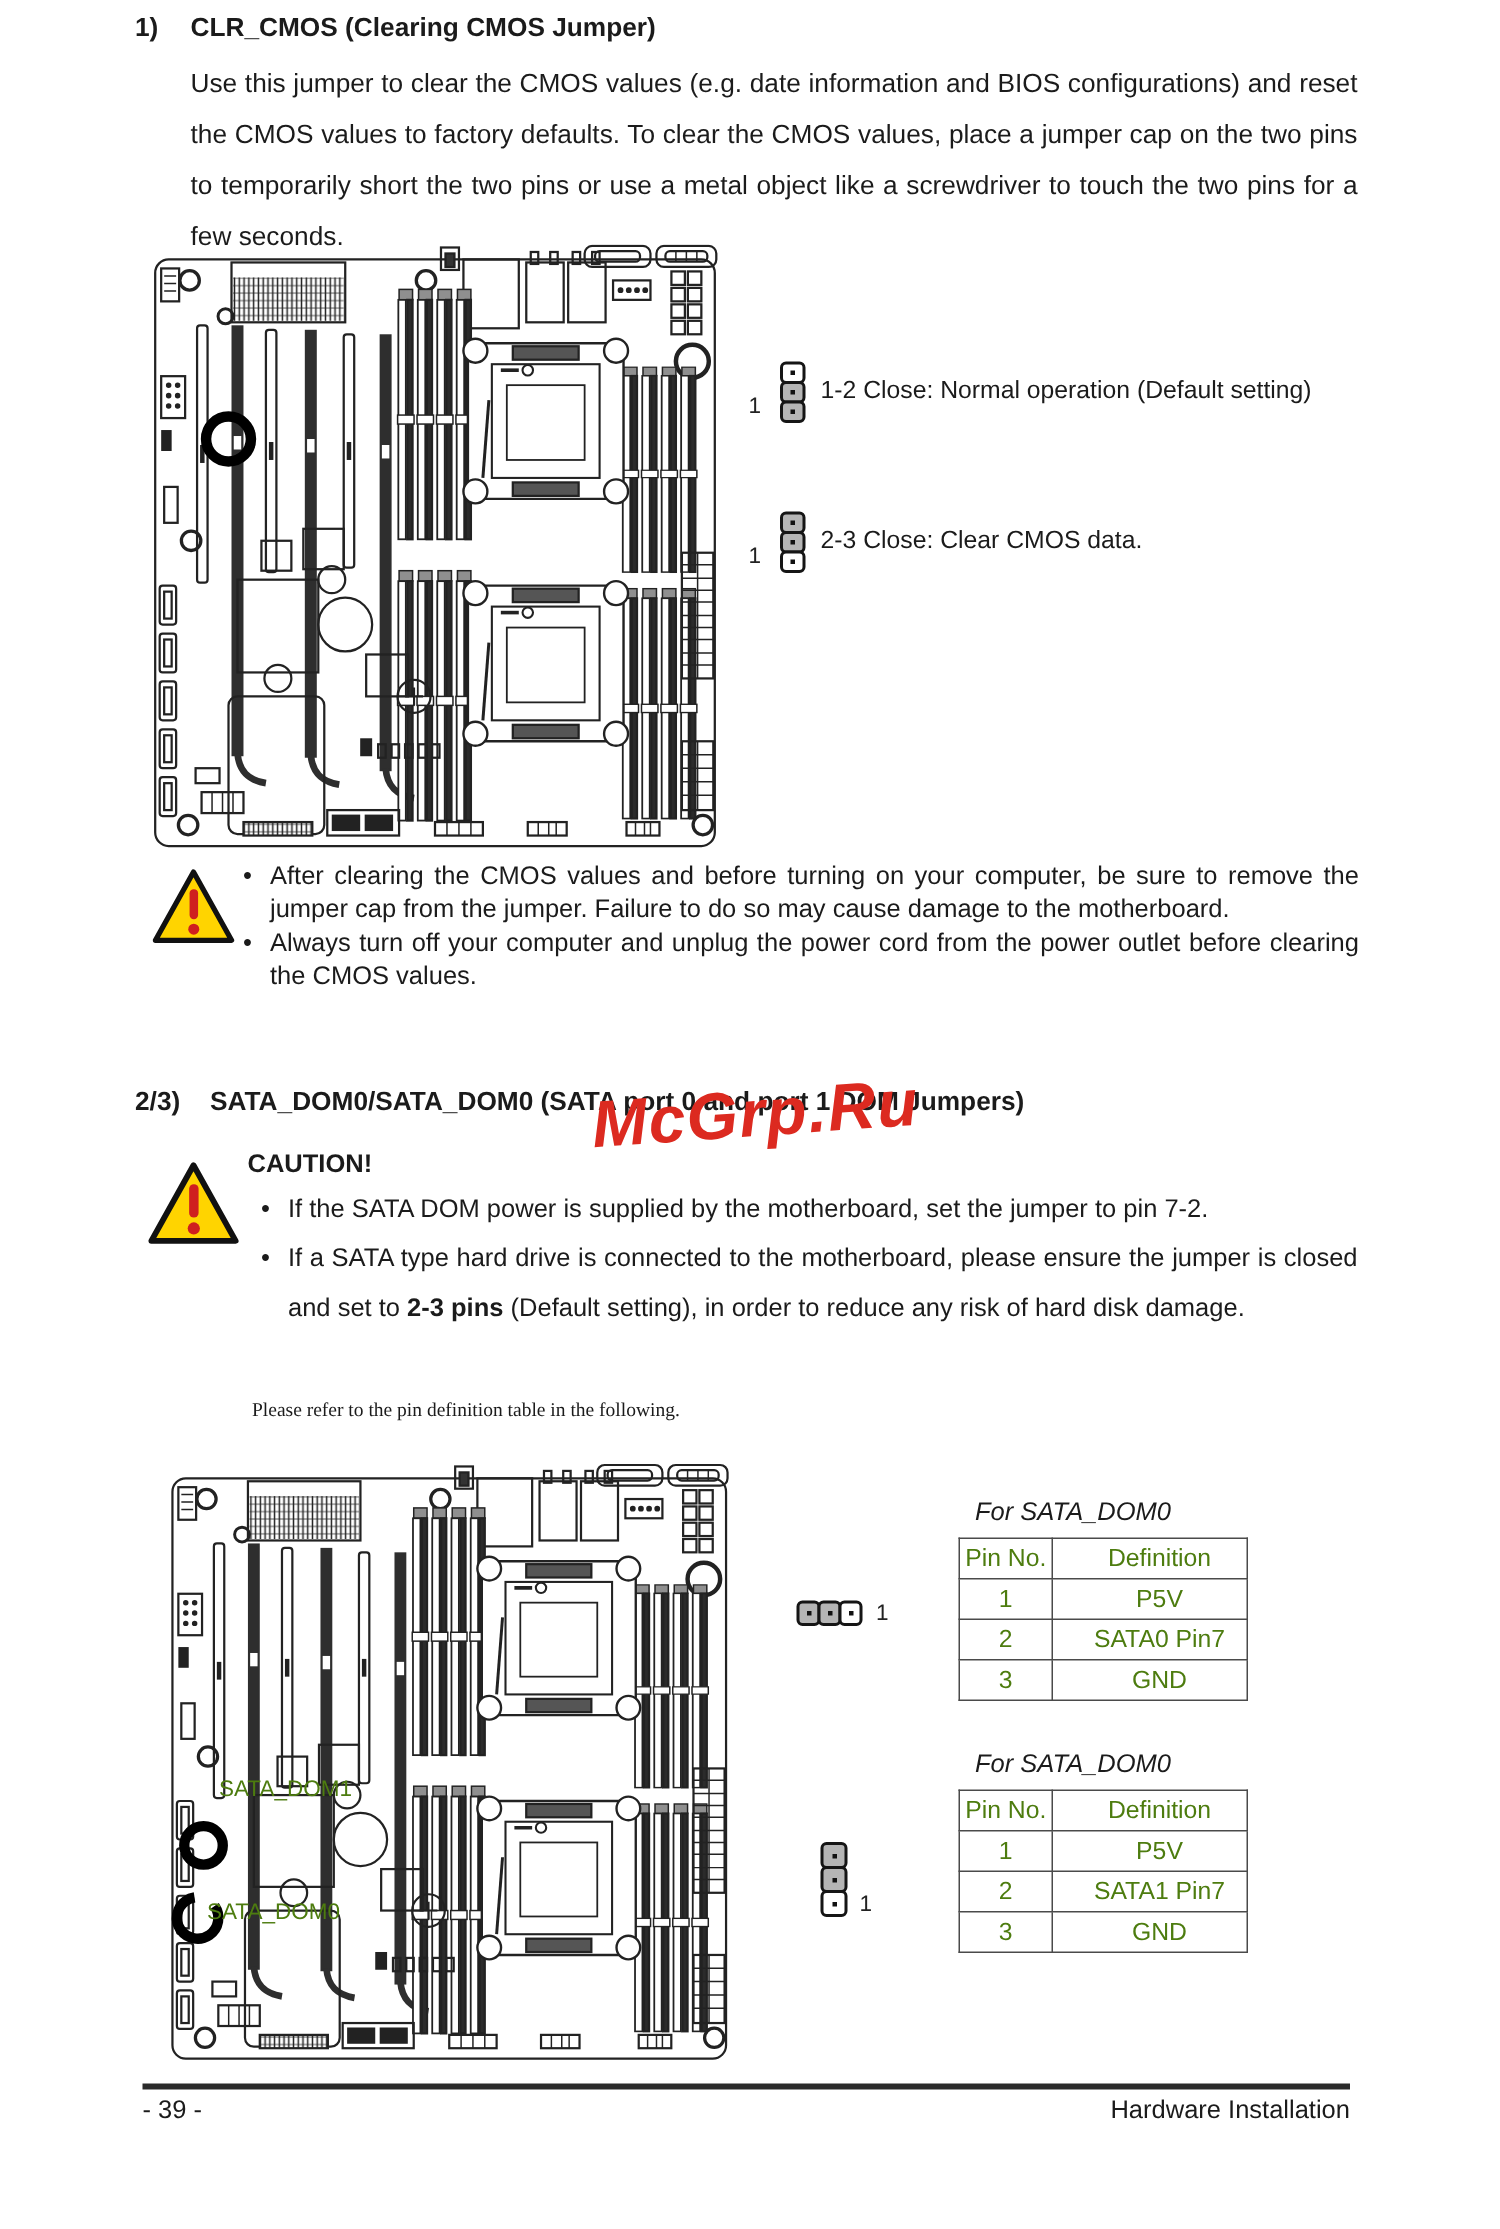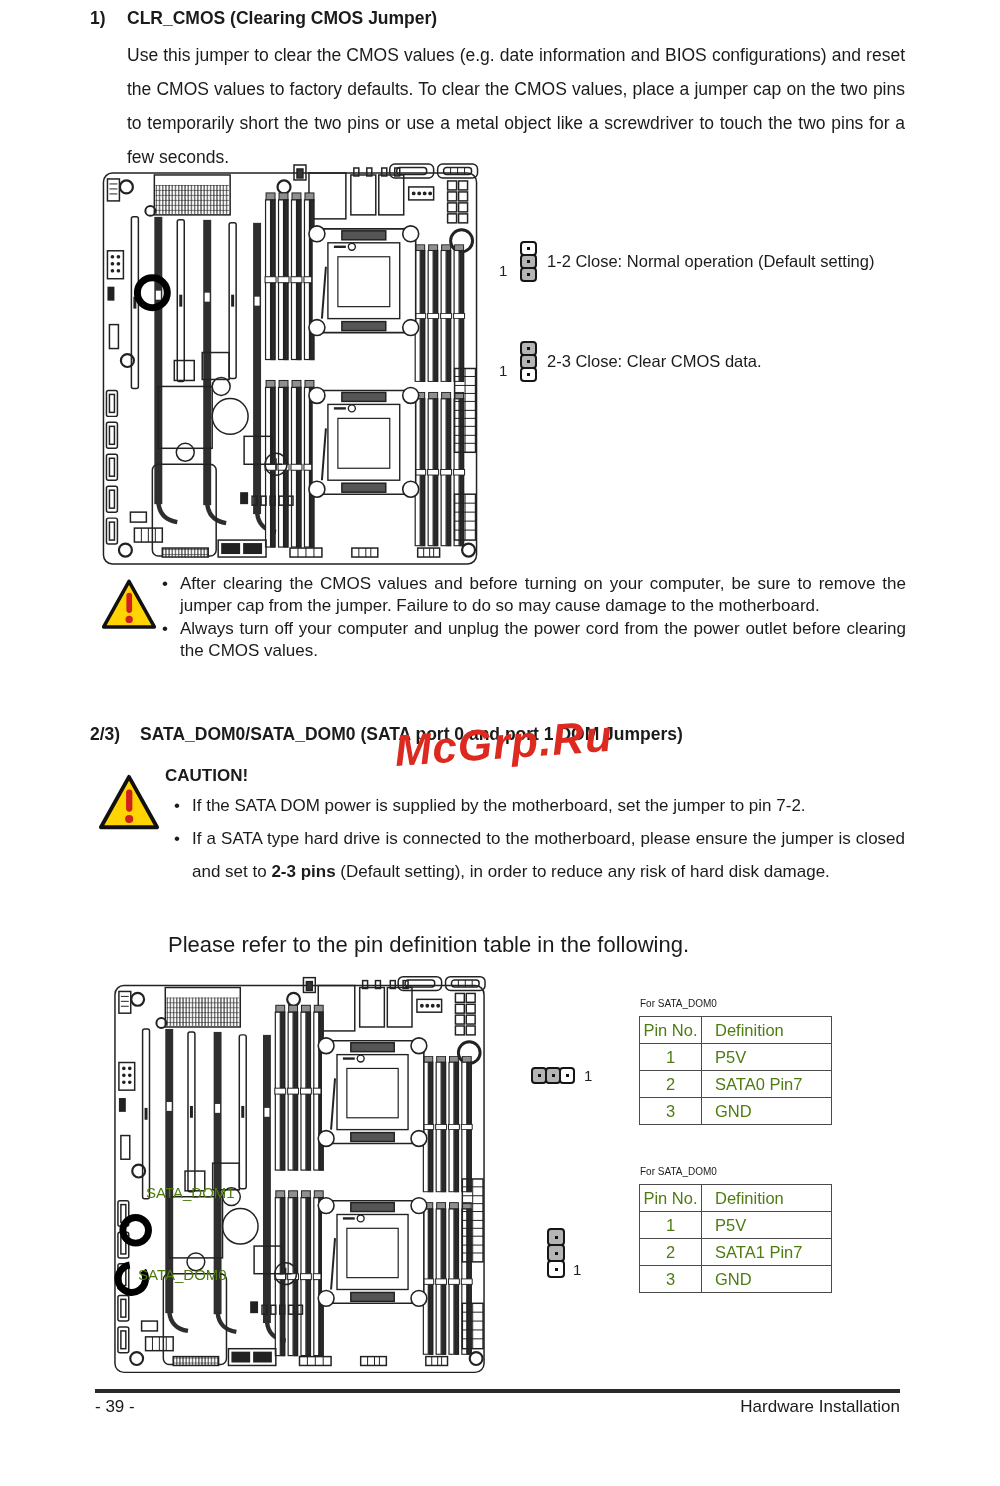--- a/index.html
+++ b/index.html
@@ -27,26 +27,26 @@
   .pin::after{content:"";width:3px;height:3px;background:#111;}
   .pin.closed{background:#b5b5b5;}
   .vpin{width:17px;height:15px;margin-top:-2px;}
   .vpin:first-child{margin-top:0;}
   .vpin2{width:18px;height:18px;margin-top:-2px;}
   .vpin2:first-child{margin-top:0;}
   .hpin{width:16px;height:17px;margin-left:-2px;}
   .hpin:first-child{margin-left:0;}
   .jcaption{position:absolute;white-space:nowrap;font-size:16.5px;top:50%;transform:translateY(-50%);}
   
-  .tbl-caption{font-size:10px;margin:0 0 7px 1px;}
+  .tbl-caption{font-size:17px;margin:0 0 7px 11px;font-style:italic;}
   table.pins{border-collapse:collapse;}
   table.pins th,table.pins td{border:1.6px solid #4a4a4a;font-weight:normal;
       font-size:16.5px;height:27px;padding:0;color:#4d7c0f;box-sizing:border-box;}
   .col-pin{width:62px;text-align:center;}
-  .col-def{width:130px;text-align:left;padding-left:13px !important;}
+  .col-def{width:130px;text-align:center;padding-left:13px !important;}
   
   .board-label{position:absolute;font-size:15px;color:#4d7c0f;white-space:nowrap;}
   
   .watermark{font-size:44px;font-style:italic;font-weight:bold;letter-spacing:1px;
       transform:rotate(-4deg);transform-origin:left top;white-space:nowrap;}
   
   .footer-line{background:#2a2a2a;height:3.5px;}
   .footer-text{font-size:17px;}
   .caution-title{font-weight:bold;font-size:17px;}
   svg{display:block;}
@@ -281,21 +281,21 @@
     <path d="M32 5 L61 57 H3 Z" fill="#ffd400" stroke="#111" stroke-width="4" stroke-linejoin="round"></path>
     <rect x="29" y="18" width="6.5" height="23" rx="3.2" fill="#cf1f1f"></rect>
     <circle cx="32.2" cy="48.5" r="4.2" fill="#cf1f1f"></circle>
   </svg>
   <div class="abs caution-title" style="left:165px;top:766px;">CAUTION!</div>
   <div class="abs bullets lh33" style="left:170px;top:789px;width:735px;">
     <div class="bullet">If the SATA DOM power is supplied by the motherboard, set the jumper to pin 7-2.</div>
     <div class="bullet"><span>If a SATA type hard drive is connected to the motherboard, please ensure the jumper is closed and set to </span><b>2-3 pins</b><span> (Default setting), in order to reduce any risk of hard disk damage.</span></div>
   </div>
 
-  <div class="abs" style="left:168px;top:932px;font-size:22px;">Please refer to the pin definition table in the following.</div>
+  <div class="abs" style="left:168px;top:932px;font-size:13px;font-family:Liberation Serif, serif;">Please refer to the pin definition table in the following.</div>
 
   <div class="abs" style="left:112px;top:972px;width:375px;height:408px;">
     <svg width="375" height="408" viewBox="0 0 380 406">
       <use href="#mb" xlink:href="#mb"></use>
       <circle cx="24" cy="258" r="13" fill="none" stroke="#000" stroke-width="7"></circle>
       <circle cx="20" cy="307" r="14" fill="none" stroke="#000" stroke-width="7" stroke-dasharray="72 16" transform="rotate(-35 20 307)"></circle>
     </svg>
     <div class="board-label" style="left:34px;top:212px;">SATA_DOM1</div>
     <div class="board-label" style="left:26px;top:294px;">SATA_DOM0</div>
   </div>

